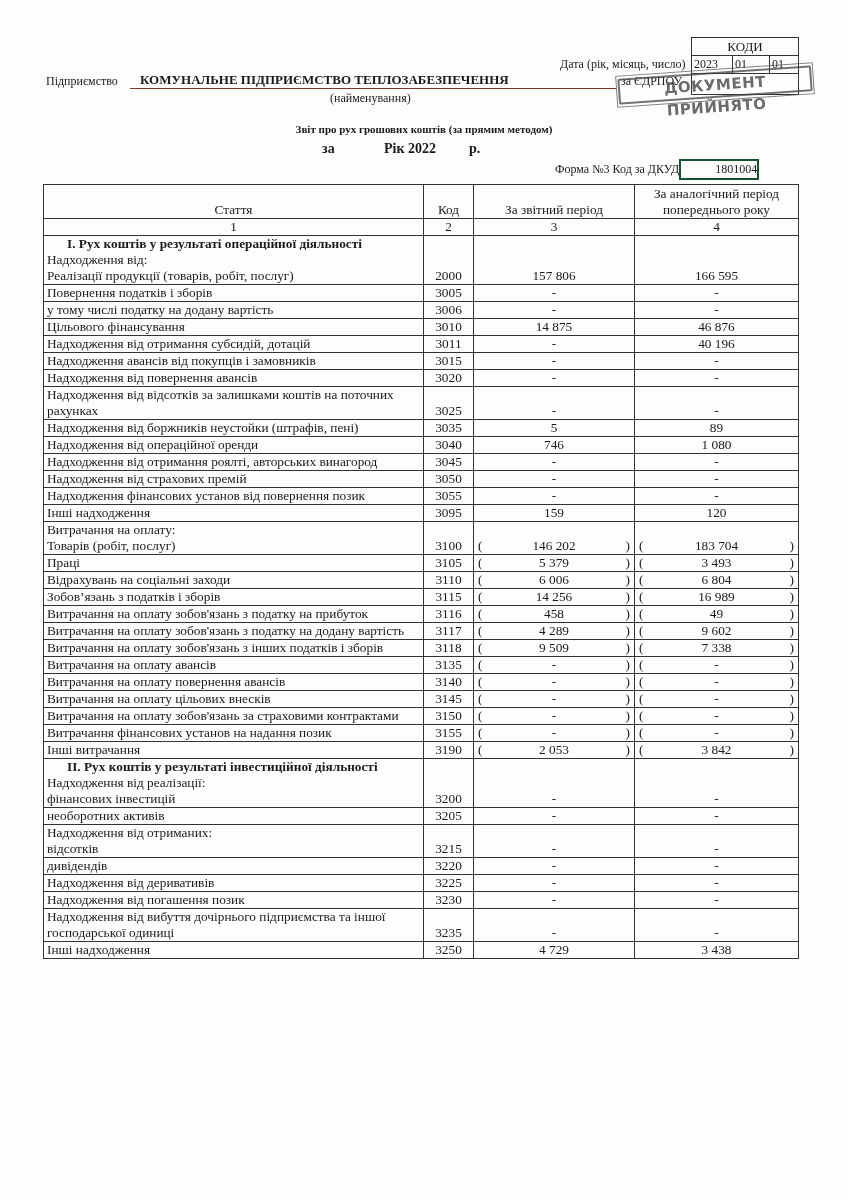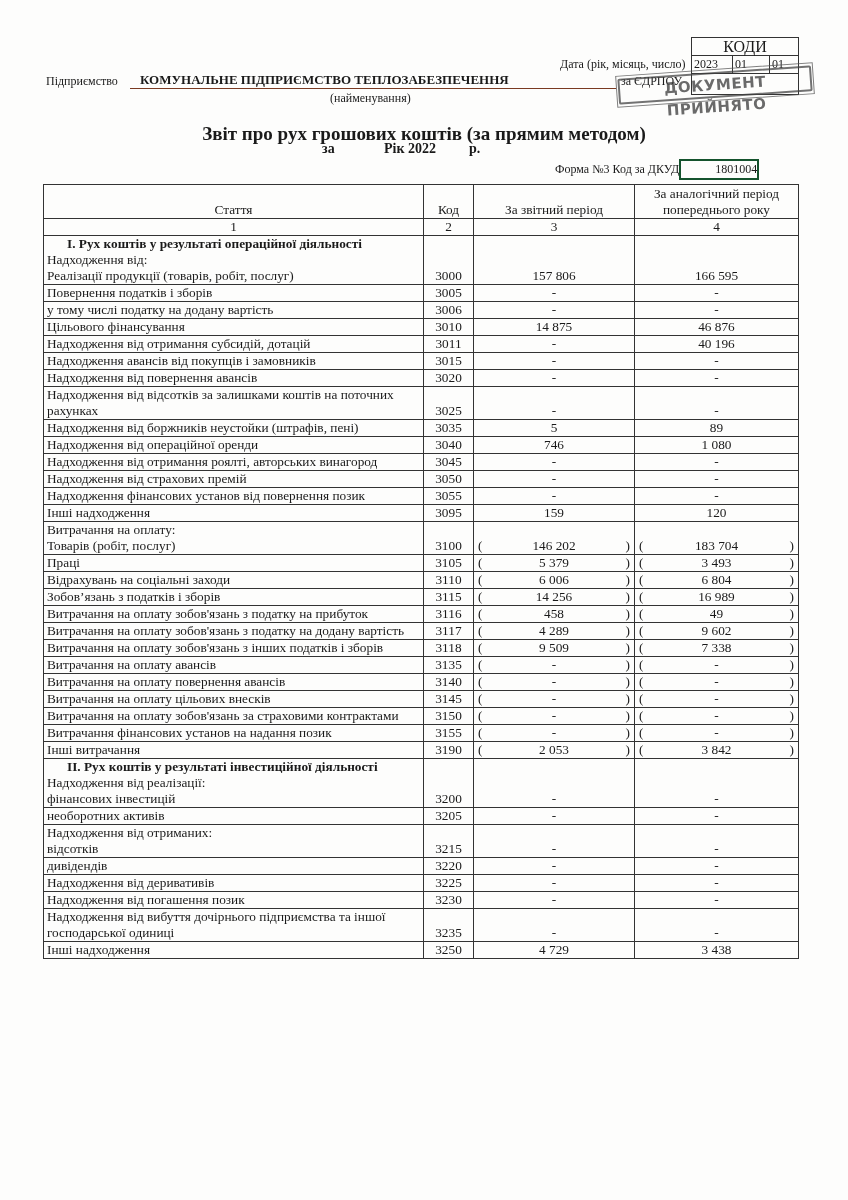--- a/index.html
+++ b/index.html
@@ -3,34 +3,34 @@
 <meta charset="utf-8">
 <style>
   html, body { margin: 0; padding: 0; }
   body {
     width: 848px; height: 1200px; background: #fdfdfc; position: relative; overflow: hidden;
     font-family: "Liberation Serif", serif; color: #1a1a1a;
   }
   .abs { position: absolute; }
   .small { font-size: 12px; }
   .codes-box { position: absolute; left: 691px; top: 37px; width: 106px; border: 1px solid #333; border-bottom: none; }
-  .codes-title { height: 17px; line-height: 17px; text-align: center; font-size: 16px; border-bottom: 1px solid #333; }
+  .codes-title { height: 17px; line-height: 17px; text-align: center; font-size: 13px; border-bottom: 1px solid #333; }
   .codes-row { display: flex; height: 17px; }
   .codes-row div { border-right: 1px solid #333; font-size: 12px; line-height: 17px; padding-left: 2px; }
   .codes-row div:last-child { border-right: none; }
   .codes-row2 { height: 20px; border-top: 1px solid #333; border-bottom: 1px solid #333; }
   .stamp {
     position: absolute; left: 618px; top: 72px; width: 190px; height: 22px;
     transform: rotate(-4deg); border: 2px solid #444; border-radius: 2px;
     font-family: "DejaVu Sans", sans-serif; font-weight: bold; font-size: 15px; letter-spacing: 0.5px;
     color: #3a3a3a; text-align: center; line-height: 22px; opacity: 0.75;
   }
   .stamp:before { content: ""; position: absolute; left: -4px; right: -4px; top: -5px; bottom: -5px; border: 1px solid #555; }
   .enterprise-line { position: absolute; left: 130px; top: 88px; width: 486px; border-bottom: 1.5px solid #7a3a22; }
-  .title { position: absolute; left: 0; width: 848px; text-align: center; font-weight: bold; font-size: 19px; }
+  .title { position: absolute; left: 0; width: 848px; text-align: center; font-weight: bold; font-size: 11px; }
   .dkud-box { display: inline-block; border: 2px solid #14532d; width: 76px; height: 17px; text-align: right; line-height: 17px; }
 
   table.report { position: absolute; left: 43px; top: 184px; border-collapse: collapse; table-layout: fixed; width: 755px; font-size: 13.3px; }
   table.report td { border: 1px solid #333; padding: 0 3px; vertical-align: bottom; line-height: 16px; }
   table.report col.c1 { width: 380px; }
   table.report col.c2 { width: 50px; }
   table.report col.c3 { width: 161px; }
   table.report col.c4 { width: 164px; }
   .hdr td { text-align: center; vertical-align: top; margin-top: 32px; }
   .num td { text-align: center; height: 15px; line-height: 15px; }
@@ -92,21 +92,21 @@
     <td>3</td>
     <td>4</td>
   </tr>
 
   <tr>
     <td>
       <span class="section-title">I. Рух коштів у результаті операційної діяльності</span>
       <span style="display:block">Надходження від:</span>
       <span>Реалізації продукції (товарів, робіт, послуг)</span>
     </td>
-    <td class="code">3000</td>
+    <td class="code">2000</td>
     <td class="val">157 806</td>
     <td class="val">166 595</td>
   </tr>
   <tr>
         <td>Повернення податків і зборів</td>
         <td class="code">3005</td>
         <td class="val">-</td>
         <td class="val">-</td>
       </tr>
   <tr>

